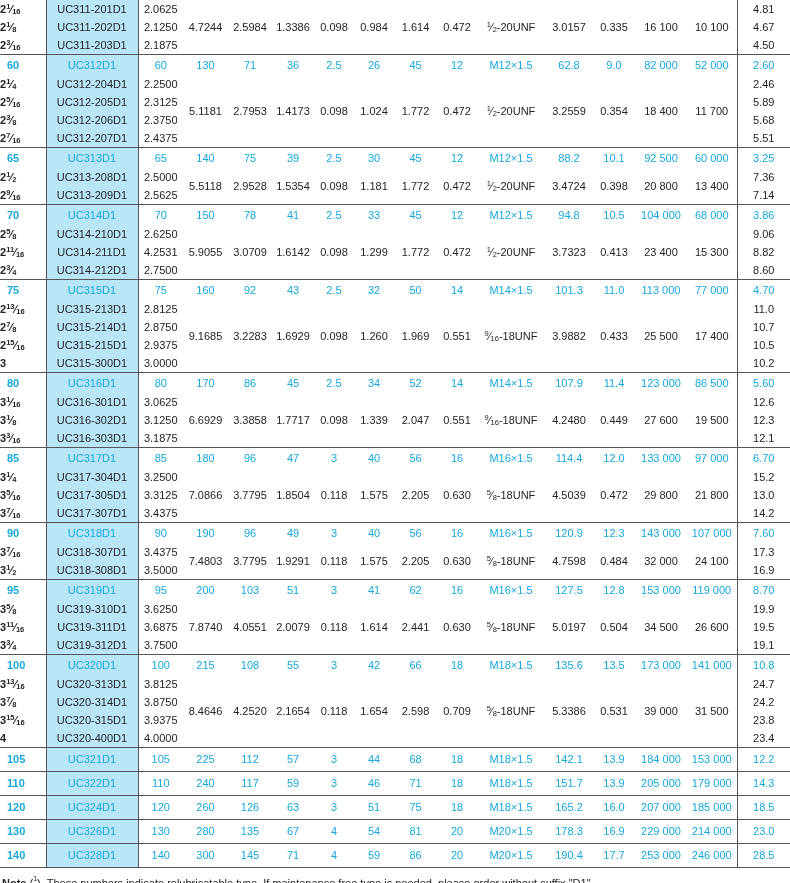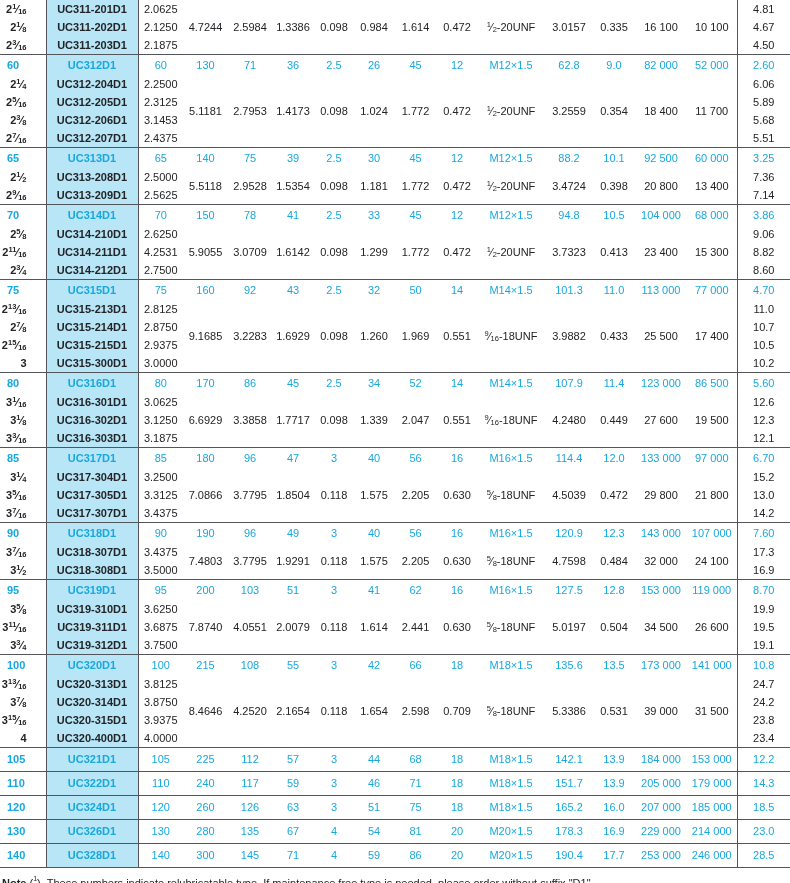--- a/index.html
+++ b/index.html
@@ -5,27 +5,27 @@
   html,body{margin:0;padding:0;background:#ffffff;}
   body{font-family:"Liberation Sans","DejaVu Sans",sans-serif;color:#222326;}
   .page{width:790px;height:883px;overflow:hidden;background:#ffffff;}
   table.spec{border-collapse:collapse;table-layout:fixed;width:790px;}
   table.spec td{padding:0;font-size:11px;line-height:18px;height:18px;text-align:center;
                 white-space:nowrap;overflow:visible;color:#232427;}
   tbody.grp{border-top:1.5px solid #54555a;}
   tbody.grp.first{border-top:none;}
   tbody.grp:last-of-type{border-bottom:1.5px solid #54555a;}
   td.col-number{border-left:1.5px solid #54555a;border-right:1.5px solid #54555a;
-                background:#b9e6f6;text-align:left;padding-left:6px;font-weight:bold;}
+                background:#b9e6f6;text-align:left;padding-left:6px;font-weight:normal;}
   td.col-mass{border-left:1.5px solid #54555a;}
   tr.metric td{color:#18a8de;height:20px;line-height:20px;}
   tr.metric td.col-number{color:#18a8de;}
   tr.metric td.col-size{font-weight:bold;text-align:left;padding-left:7px;}
   tbody.solo tr.metric td{height:23px;line-height:23px;}
-  tr.inch td.col-size{font-weight:bold;text-align:right;padding-right:19px;}
+  tr.inch td.col-size{font-weight:bold;text-align:left;padding-right:19px;}
   .fr sup{font-size:7.5px;vertical-align:baseline;position:relative;top:-4px;line-height:0;}
   .fr sub{font-size:7.5px;vertical-align:baseline;position:relative;top:1px;line-height:0;}
   .note{font-size:11px;line-height:14px;margin:5px 0 0 2px;color:#232427;}
   .note b{font-weight:bold;}
   .note sup{font-size:7px;position:relative;top:-1px;}
 </style>
 </head>
 <body>
 
 <div class="page">
@@ -108,32 +108,32 @@
           <td class="col-val" rowspan="4">1.4173</td>
           <td class="col-val" rowspan="4">0.098</td>
           <td class="col-val" rowspan="4">1.024</td>
           <td class="col-val" rowspan="4">1.772</td>
           <td class="col-val" rowspan="4">0.472</td>
           <td class="col-val" rowspan="4"><span class="fr"><sup>1</sup>⁄<sub>2</sub></span>-20UNF</td>
           <td class="col-val" rowspan="4">3.2559</td>
           <td class="col-val" rowspan="4">0.354</td>
           <td class="col-val" rowspan="4">18 400</td>
           <td class="col-val" rowspan="4">11 700</td>
-          <td class="col-mass">6.06</td>
+          <td class="col-mass">2.46</td>
         </tr>
         <tr class="inch">
           <td class="col-size">2<span class="fr"><sup>5</sup>⁄<sub>16</sub></span></td>
           <td class="col-number">UC312-205D1</td>
           <td class="col-val">2.3125</td>
           <td class="col-mass">5.89</td>
         </tr>
         <tr class="inch">
           <td class="col-size">2<span class="fr"><sup>3</sup>⁄<sub>8</sub></span></td>
           <td class="col-number">UC312-206D1</td>
-          <td class="col-val">3.1453</td>
+          <td class="col-val">2.3750</td>
           <td class="col-mass">5.68</td>
         </tr>
         <tr class="inch">
           <td class="col-size">2<span class="fr"><sup>7</sup>⁄<sub>16</sub></span></td>
           <td class="col-number">UC312-207D1</td>
           <td class="col-val">2.4375</td>
           <td class="col-mass">5.51</td>
         </tr>
       </tbody>
       <tbody class="grp">

